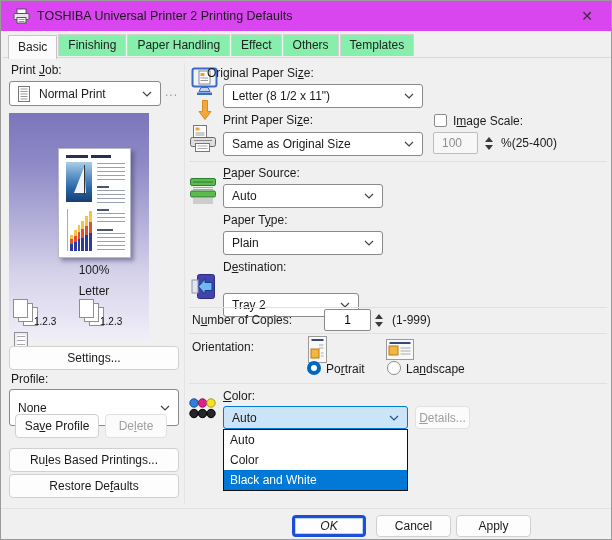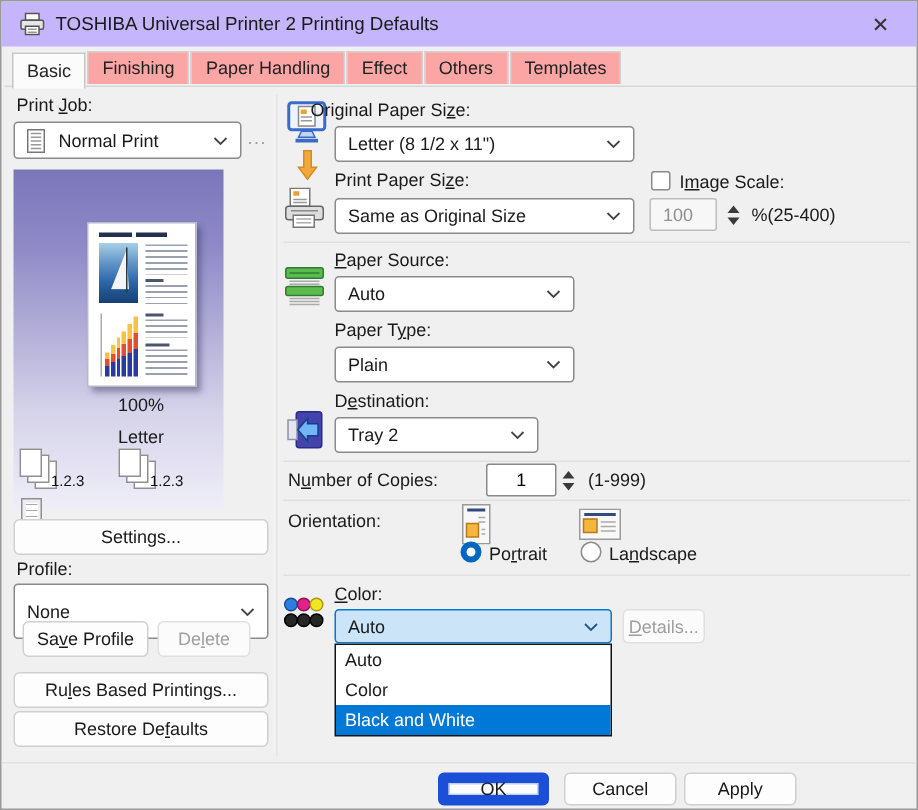--- a/index.html
+++ b/index.html
@@ -7,27 +7,27 @@
   #win {
     position: relative; width: 612px; height: 540px;
     background: #f0f0f0; border: 1px solid #9a9a9a;
     font-family: "Liberation Sans", "DejaVu Sans", sans-serif;
     font-size: 12px; color: #1a1a1a; overflow: hidden;
   }
   .abs { position: absolute; }
   u { text-decoration: underline; }
 
   
-  #titlebar { position:absolute; left:0; top:0; width:612px; height:30px; background:#c4b5fd; }
+  #titlebar { position:absolute; left:0; top:0; width:612px; height:30px; background:#d946ef; }
   #title-text { position:absolute; left:36px; top:8px; font-size:12.5px; }
   #close-btn { position:absolute; right:14px; top:5px; width:24px; height:20px; text-align:center; line-height:20px; font-size:14px; color:#333; cursor:default; }
 
   
   #tabstrip { position:absolute; left:7px; top:33px; display:flex; align-items:flex-start; z-index:3; }
-  .tab { height:22px; line-height:21px; padding:0 9px; background:#fca5a5; border:1px solid #d2d2d2; border-bottom:none; margin-right:1px; color:#222; }
+  .tab { height:22px; line-height:21px; padding:0 9px; background:#86efac; border:1px solid #d2d2d2; border-bottom:none; margin-right:1px; color:#222; }
   .tab.active { background:#fbfbfb; height:24px; line-height:23px; border-color:#c6c6c6; position:relative; top:1px; }
   #pane-line { position:absolute; left:2px; top:56px; width:608px; height:1px; background:#d7d7d7; z-index:1; }
 
   
   .hsep { position:absolute; height:1px; background:#e0e0e0; }
   #vsep { position:absolute; left:183px; top:62px; width:1px; height:441px; background:#e4e4e4; }
 
   
   .combo { position:absolute; background:#fff; border:1px solid #8a8a8a; border-radius:3px; display:flex; align-items:center; padding:0 8px; }
   .combo .chev { margin-left:auto; display:flex; }
@@ -68,21 +68,21 @@
 
   
   #color-combo { background:#cce4f7; border:1px solid #0078d4; }
   #color-list { position:absolute; left:222px; top:428px; width:185px; background:#fff; border:1px solid #111; z-index:5; }
   .opt { height:20px; line-height:20px; padding:0 6px; }
   .opt.selected { background:#0078d7; color:#fff; }
 
   
   #footer-sep { position:absolute; left:0; top:507px; width:612px; height:1px; background:#e2e2e2; }
   .footbtn { top:514px; height:22px; }
-  #ok-btn { border:7px solid #1d4ed8; box-shadow: inset 0 0 0 1px #b9d4ee; }
+  #ok-btn { border:3px solid #1d4ed8; box-shadow: inset 0 0 0 1px #b9d4ee; font-style: italic; }
 
   .icon { position:absolute; }
   .disabled-text { color:#9a9a9a; }
   #scale-input { background:#f7f7f7; border-color:#bdbdbd; color:#8f8f8f; padding-left:8px; }
 </style>
 </head>
 <body>
 
 <div id="win">
 
@@ -269,21 +269,21 @@
         </svg>
     </span>
   </div>
 
   <div class="label" style="left:222px;top:259px">D<u>e</u>stination:</div>
   <svg class="icon" style="left:190px;top:272px" width="25" height="27" viewBox="0 0 25 27">
     <rect x="6.5" y="1.5" width="17" height="24" rx="2" fill="#4343ab" stroke="#2b2b85"></rect>
     <rect x="1" y="7" width="6" height="13" fill="#e3e6ee" stroke="#8d93a8"></rect>
     <polygon points="21,9.5 14,9.5 14,6 7.5,13.5 14,21 14,17.5 21,17.5" fill="#74b6f5" stroke="#10408f"></polygon>
   </svg>
-  <div class="combo" style="left:222px;top:277px;width:136px;height:24px">
+  <div class="combo" style="left:222px;top:292px;width:136px;height:24px">
     <span>Tray 2</span>
     <span class="chev">
       <svg width="10" height="6" viewBox="0 0 10 6">
           <path d="M1 1l4 4 4-4" stroke="#444" fill="none" stroke-width="1.2"></path>
         </svg>
     </span>
   </div>
 
   <div class="hsep" style="left:188px;top:306px;width:418px"></div>
 

